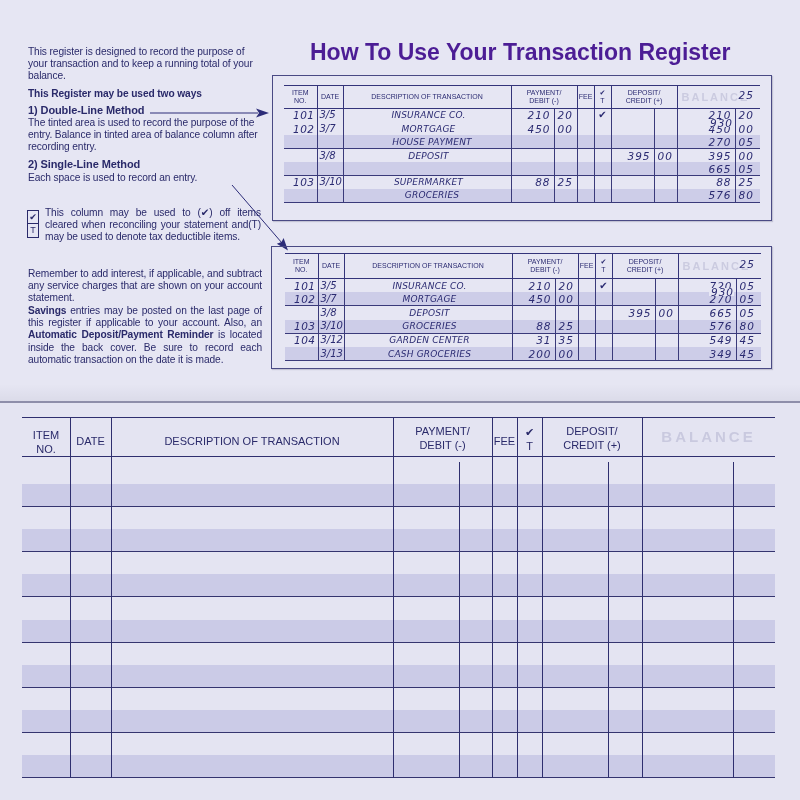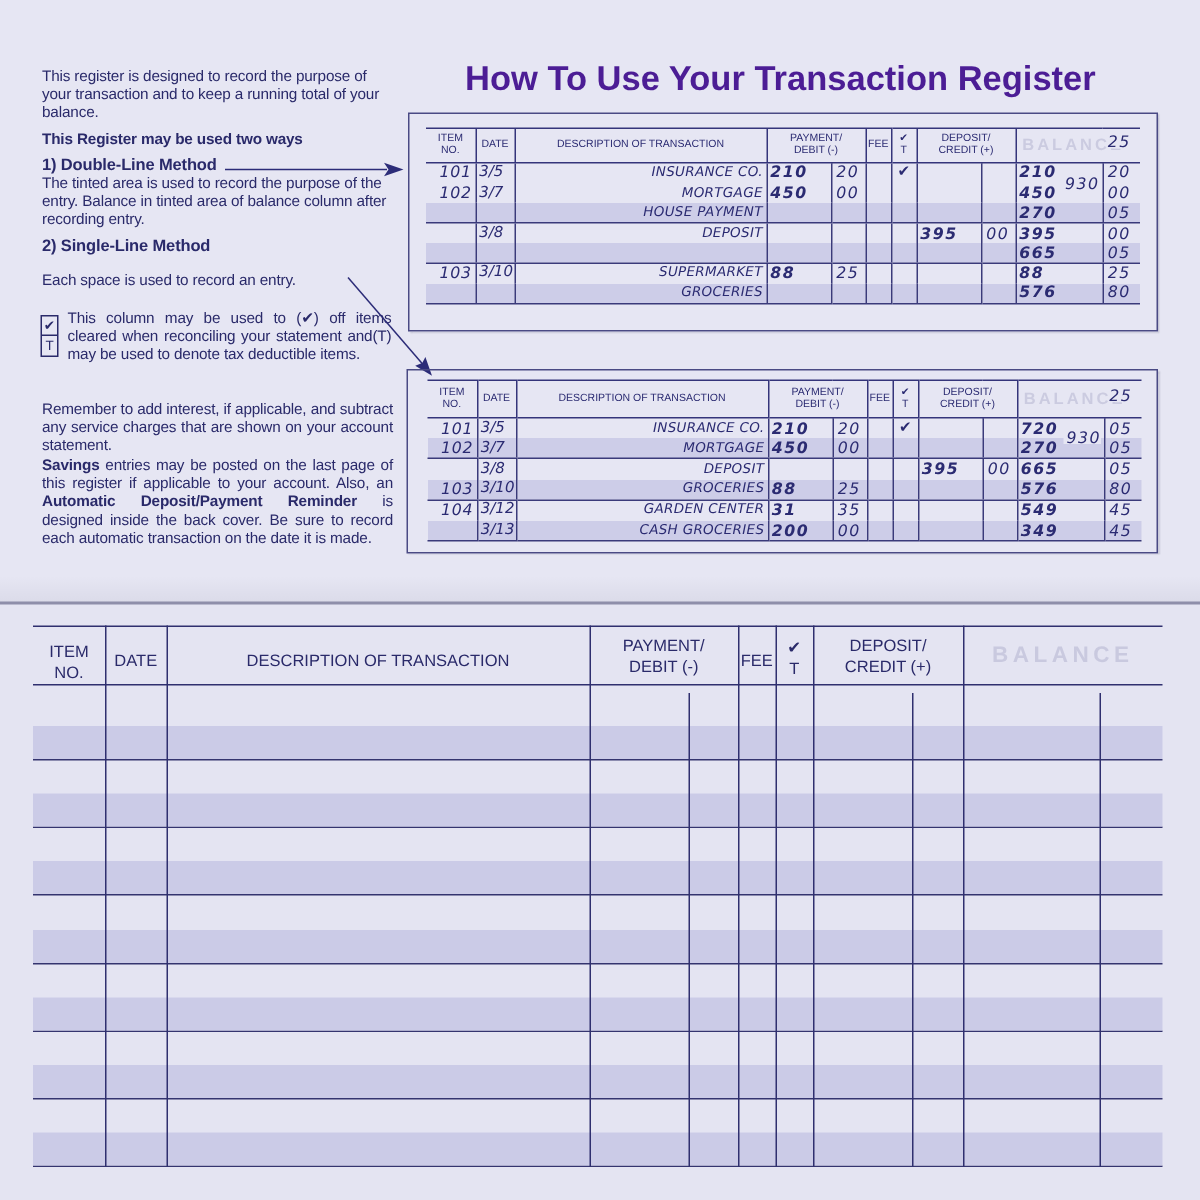--- a/index.html
+++ b/index.html
@@ -22,23 +22,23 @@
 
   table.ex{position:absolute;border-collapse:collapse;table-layout:fixed;width:476px;font-family:"DejaVu Sans",sans-serif;font-style:italic;color:#2b2b72;}
   table.ex th{font-family:"Liberation Sans",sans-serif;font-style:normal;font-weight:normal;font-size:7px;line-height:8px;text-align:center;border-top:1.5px solid #34347a;border-bottom:1.5px solid #34347a;border-left:1px solid #34347a;padding:0;position:relative;}
   table.ex th:first-child{border-left:none;}
   table.ex td{padding:0 2px;font-size:10.5px;line-height:12px;white-space:nowrap;overflow:hidden;border-left:1px solid #3a3a7a;}
   table.ex td:first-child{border-left:none;}
   table.ex tr.t td{background:#cdcde8;}
   table.ex tr.pe td{border-bottom:1.3px solid #3a3a7a;}
   table.ex td.i{text-align:right;letter-spacing:0.5px;}
   table.ex td.dt{text-align:left;font-size:10px;padding-left:2px;}
-  table.ex td.d{text-align:right;font-size:9px;letter-spacing:0.2px;padding-left:5px;}
+  table.ex td.d{text-align:center;font-size:9px;letter-spacing:0.2px;padding-left:5px;}
   table.ex td.d2{padding-left:12px;}
-  table.ex td.n{letter-spacing:1px;padding-right:3px;font-weight:bold;}
+  table.ex td.n{text-align:right;letter-spacing:1px;padding-right:3px;}
   table.ex td.c{text-align:left;letter-spacing:1px;padding-left:3px;}
   table.ex td.ck{text-align:center;font-style:normal;font-size:10px;}
   .balh .wm{position:absolute;left:4px;top:7px;font-size:11px;font-weight:bold;letter-spacing:2px;color:#cbcbe0;}
   .balh .ob{position:absolute;right:27px;top:5px;font-family:"DejaVu Sans",sans-serif;font-style:italic;font-size:10.5px;letter-spacing:1px;color:#2b2b72;background:#e6e6f3;padding-left:2px;margin-top:28px;}
   .balh .obc{position:absolute;left:61px;top:5px;font-family:"DejaVu Sans",sans-serif;font-style:italic;font-size:10.5px;letter-spacing:1px;color:#2b2b72;background:#e6e6f3;padding-right:3px;}
 
   .blank{position:absolute;left:22px;top:417px;width:753px;height:362px;}
   .bh{position:absolute;left:0;top:0;width:753px;height:40px;border-top:1.5px solid #2f2f6f;border-bottom:1.5px solid #2f2f6f;box-sizing:border-box;}
   .hl{position:absolute;font-size:11px;line-height:14px;text-align:center;color:#2a2a6a;}
   .hl.bal{font-size:15px;font-weight:bold;letter-spacing:3px;color:#c9c9df;}
@@ -54,29 +54,29 @@
 <div class="fold-shadow"></div>
 <div class="fold-line"></div>
 
 <div class="title">How To Use Your Transaction Register</div>
 
 <div class="lt" style="top:46px;">This register is designed to record the purpose of your transaction and to keep a running total of your balance.</div>
 <div class="lt b" style="top:88px;">This Register may be used two ways</div>
 <div class="lt b" style="top:104px;font-size:11px;">1) Double-Line Method</div>
 <div class="lt" style="top:117px;">The tinted area is used to record the purpose of the entry. Balance in tinted area of balance column after recording entry.</div>
 <div class="lt b" style="top:158px;font-size:11px;">2) Single-Line Method</div>
-<div class="lt" style="top:182px;">Each space is used to record an entry.</div>
+<div class="lt" style="top:172px;">Each space is used to record an entry.</div>
 
 <div class="chkbox">
   <span class="top">✔</span>
   <span class="bot">T</span>
 </div>
 <div class="lt j" style="top:207px;left:45px;width:216px;">This column may be used to (✔) off items cleared when reconciling your statement and(T) may be used to denote tax deductible items.</div>
 <div class="lt j" style="top:268px;">Remember to add interest, if applicable, and subtract any service charges that are shown on your account statement.</div>
-<div class="lt j" style="top:305px;"><span class="b">Savings</span><span> entries may be posted on the last page of this register if applicable to your account. Also, an </span><span class="b">Automatic Deposit/Payment Reminder</span><span> is designed inside the back cover. Be sure to record each automatic transaction on the date it is made.</span></div>
+<div class="lt j" style="top:305px;"><span class="b">Savings</span><span> entries may be posted on the last page of this register if applicable to your account. Also, an </span><span class="b">Automatic Deposit/Payment Reminder</span><span> is located inside the back cover. Be sure to record each automatic transaction on the date it is made.</span></div>
 
 <svg class="arrows" viewBox="0 0 800 800">
   <g fill="#2c2c78" stroke="#2c2c78">
     <line x1="150" y1="113" x2="258" y2="113" stroke-width="1"></line>
     <polygon points="256,108.5 269,113 256,117.5 259,113" stroke="none"></polygon>
   </g>
   <g fill="#2c2c78" stroke="#2c2c78">
     <line x1="232" y1="185" x2="282" y2="243" stroke-width="1"></line>
     <polygon points="276.8,243.8 288,250.5 283.6,238 281.5,242" stroke="none"></polygon>
   </g>

